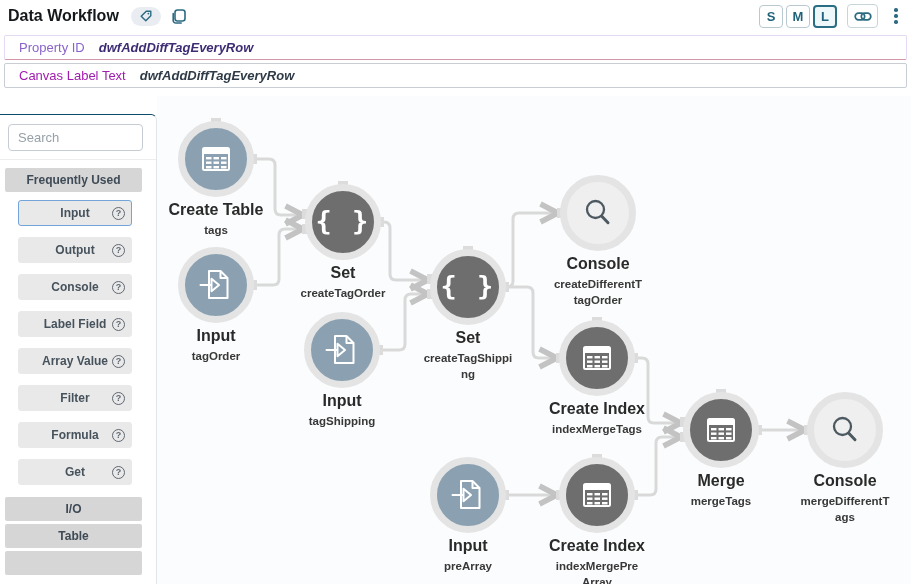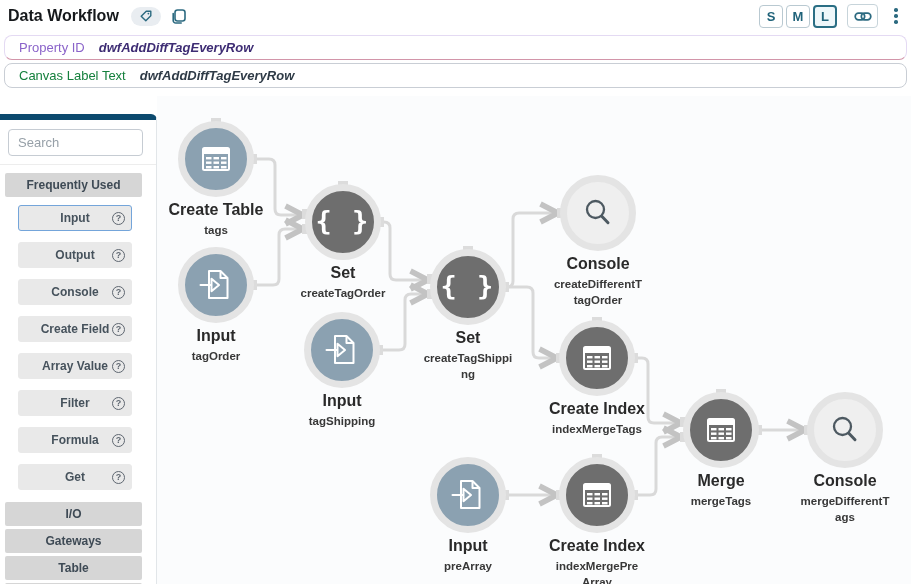--- a/index.html
+++ b/index.html
@@ -17,34 +17,34 @@
   .size-btn { width:24px; height:23px; border:1px solid #b9c9d1; border-radius:4px; background:#fff;
     font-size:13px; font-weight:700; color:#20637a; display:flex; align-items:center; justify-content:center; cursor:pointer; }
   .size-btn.active { border:2px solid #2a6e84; background:#eef7fa; }
   .link-btn { margin-left:7px; width:31px; height:24px; border:1px solid #c7d4da; border-radius:4px; background:#fff;
     display:flex; align-items:center; justify-content:center; cursor:pointer; }
   .kebab { margin-left:8px; width:14px; height:20px; display:flex; flex-direction:column;
     align-items:center; justify-content:center; gap:2.5px; cursor:pointer; }
   .kebab i { width:3.5px; height:3.5px; border-radius:50%; background:#2c6a80; }
 
   
-  .row { position:absolute; left:4px; right:4px; height:25px; border-radius:8px; background:#fff;
+  .row { position:absolute; left:4px; right:4px; height:25px; border-radius:2px; background:#fff;
     display:flex; align-items:center; font-size:13px;text-align:center; }
   .row-prop { top:35px; border:1px solid #e4daf3; border-bottom-color:#d295a9; }
   .row-canvas { top:63px; border:1px solid #c9ced5; }
   .row .lbl { margin-left:14px; }
   .row-prop .lbl { color:#8a63c9; }
-  .row-canvas .lbl { color:#15803d; }
+  .row-canvas .lbl { color:#a21caf; }
   .row .val { margin-left:14px; font-weight:700;font-style:italic; }
   .row-prop .val { color:#3e2d74; }
   .row-canvas .val { color:#2f3b47; }
 
   
   #palette { position:absolute; left:0; top:114px; bottom:0; width:157px; background:#fff;
-    border-top:6px solid #0c4a6e; border-right:1px solid #e2e6e9; border-top-right-radius:6px; overflow:hidden; }
+    border-top:1px solid #0c4a6e; border-right:1px solid #e2e6e9; border-top-right-radius:6px; overflow:hidden; }
   #search { display:block; width:135px; height:27px; margin:9px 12px 8px 8px; border:1px solid #c6ccd3;
     border-radius:4px; padding:0 9px; font-size:13px; color:#3c444b; font-family:inherit; outline:none; }
   #search::placeholder { color:#97a0a8; }
   #palette-list { border-top:1px solid #ededed; }
   .psec { margin:3px 14px 0 5px; height:24px; background:#d6d6d6; border-radius:2px;
     display:flex; align-items:center; justify-content:center;
     font-size:12px; font-weight:700; color:#3e4a55; cursor:pointer; }
   #palette-list > .psec:first-child { margin-top:8px; }
   .pitem + .psec { margin-top:12px; }
   .pitem { position:relative; margin:11px 24px 0 18px; height:26px; background:#e9e9e9;
@@ -133,41 +133,40 @@
         </div>
         <div class="pitem">
           <span>Output</span>
           <span class="phelp">?</span>
         </div>
         <div class="pitem">
           <span>Console</span>
           <span class="phelp">?</span>
         </div>
         <div class="pitem">
-          <span>Create Field</span>
+          <span>Label Field</span>
           <span class="phelp">?</span>
         </div>
         <div class="pitem">
           <span>Array Value</span>
           <span class="phelp">?</span>
         </div>
         <div class="pitem">
           <span>Filter</span>
           <span class="phelp">?</span>
         </div>
         <div class="pitem">
           <span>Formula</span>
           <span class="phelp">?</span>
         </div>
         <div class="pitem">
           <span>Get</span>
           <span class="phelp">?</span>
         </div>
         <div class="psec">I/O</div>
-        <div class="psec">Gateways</div>
         <div class="psec">Table</div>
         <div class="psec"></div>
       </div>
   </div>
 
   <div id="canvas">
     <svg id="wires">
       <defs>
         <marker id="arrow" markerWidth="9" markerHeight="9" refX="6.5" refY="4" orient="auto">
           <path d="M1 1 L6.8 4 L1 7" fill="none" stroke="#c3c3c3" stroke-width="1.8" stroke-linejoin="round"></path>

